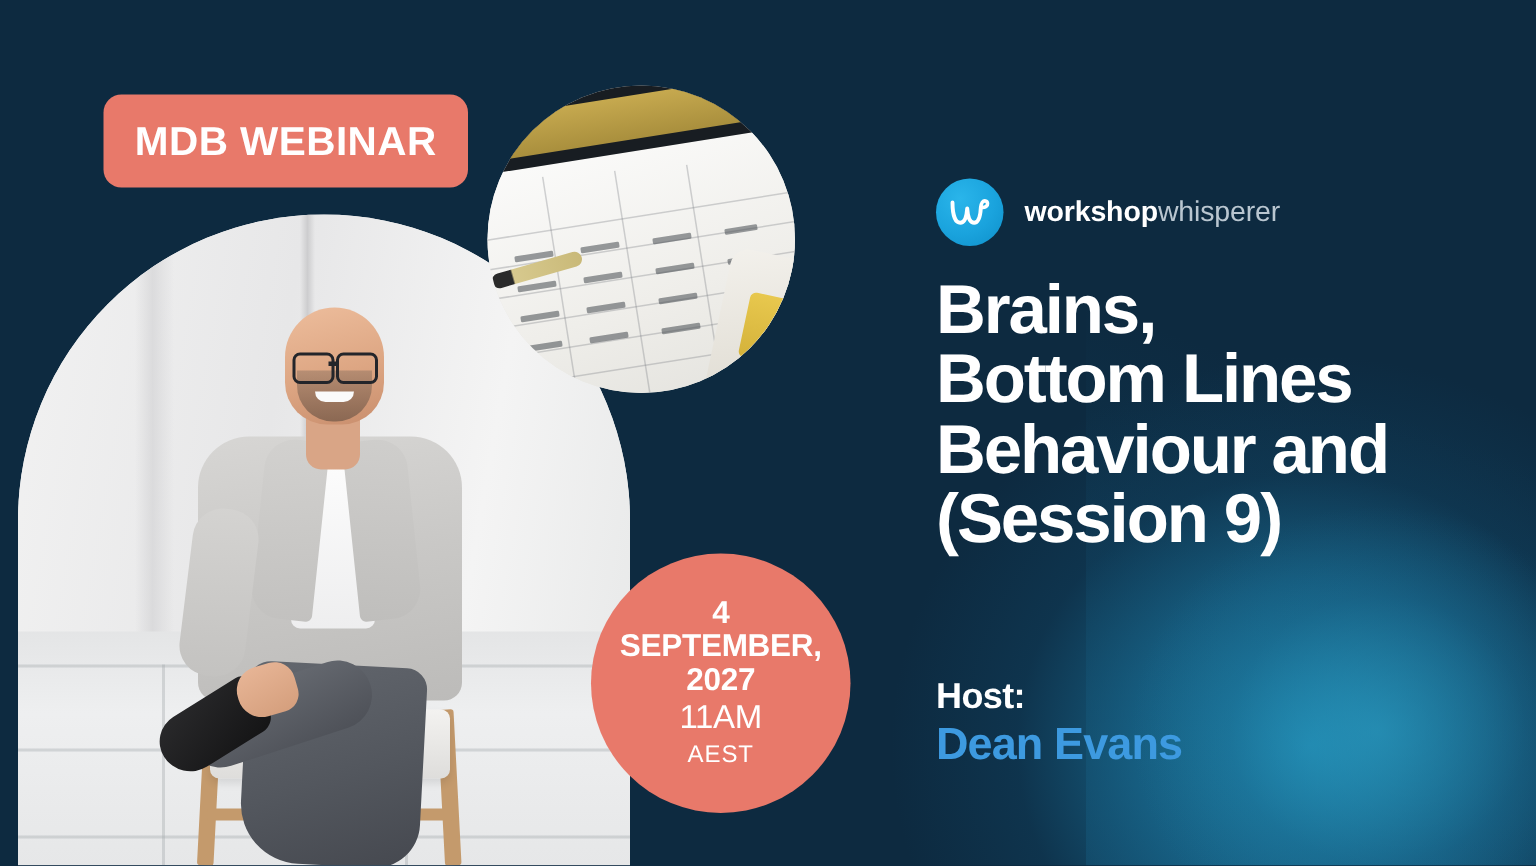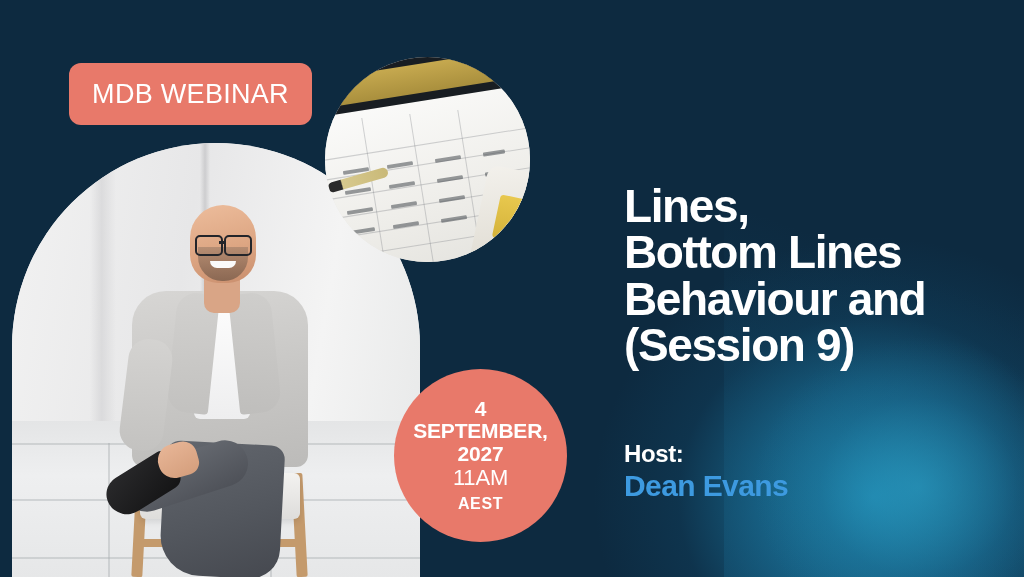--- a/index.html
+++ b/index.html
@@ -239,21 +239,21 @@
     position: absolute;
     left: 69px; top: 63px;
     width: 243px; height: 62px;
     background: #e8796a;
     border-radius: 12px;
     display: flex; align-items: center; justify-content: center;
   }
   .badge-text {
     color: #ffffff;
     font-size: 27px;
-    font-weight: 400;
+    font-weight: 700;
     letter-spacing: 0.3px;
     white-space: nowrap;
   }
 
   
   .datecircle {
     position: absolute;
     left: 394px; top: 369px;
     width: 173px; height: 173px;
     border-radius: 50%;
@@ -270,21 +270,21 @@
     letter-spacing: -0.2px;
   }
   .date-time {
     font-size: 22px;
     font-weight: 400;
     line-height: 1.12;
     letter-spacing: -0.2px;
   }
   .date-tz {
     font-size: 16px;
-    font-weight: 700;
+    font-weight: 400;
     margin-top: 5px;
     letter-spacing: 0.6px;
   }
 
   
   .brand {
     position: absolute;
     left: 624px; top: 119px;
     display: flex; align-items: center; gap: 14px;
   }
@@ -311,21 +311,21 @@
     color: #ffffff;
     font-size: 46px;
     font-weight: 700;
     line-height: 1.01;
     letter-spacing: -1.4px;
   }
   .title .tline { display: block; white-space: nowrap; }
 
   .host {
     position: absolute;
-    left: 624px; top: 440px;
+    left: 624px; top: 451px;
   }
   .host-label {
     color: #ffffff;
     font-size: 24px;
     font-weight: 700;
     letter-spacing: -0.4px;
     line-height: 1.18;
   }
   .host-name {
     color: #3d9ae0;
@@ -424,23 +424,36 @@
   </div>
 
   <div class="datecircle">
     <div class="date-main">4</div>
     <div class="date-main">SEPTEMBER,</div>
     <div class="date-main">2027</div>
     <div class="date-time">11AM</div>
     <div class="date-tz">AEST</div>
   </div>
 
+  <div class="brand">
+    <div class="brand-mark">
+      <svg width="30" height="24" viewBox="0 0 30 24" aria-hidden="true">
+        <path d="M3 5 C3 14, 5.2 18.5, 8.2 18.5 C11 18.5, 12.4 14.6, 12.8 9
+                 C13.2 14.6, 14.6 18.5, 17.4 18.5 C20.2 18.5, 21.6 14.4, 21.9 8.2" fill="none" stroke="#ffffff" stroke-width="2.6" stroke-linecap="round" stroke-linejoin="round"></path>
+        <path d="M21.9 8.2 C22.0 5.2, 23.4 3.6, 25.0 4.0 C26.6 4.4, 26.9 6.6, 25.4 7.6
+                 C24.2 8.4, 22.8 8.4, 21.9 8.2 Z" fill="none" stroke="#ffffff" stroke-width="2.4" stroke-linecap="round"></path>
+      </svg>
+    </div>
+    <div class="brand-word">
+      <span class="b1">workshop</span><span class="b2">whisperer</span>
+    </div>
+  </div>
 
   <div class="title">
-    <span class="tline">Lines,</span>
+    <span class="tline">Brains,</span>
     <span class="tline">Bottom Lines</span>
     <span class="tline">Behaviour and</span>
     <span class="tline">(Session 9)</span>
   </div>
 
   <div class="host">
     <div class="host-label">Host:</div>
     <div class="host-name">Dean Evans</div>
   </div>
 

